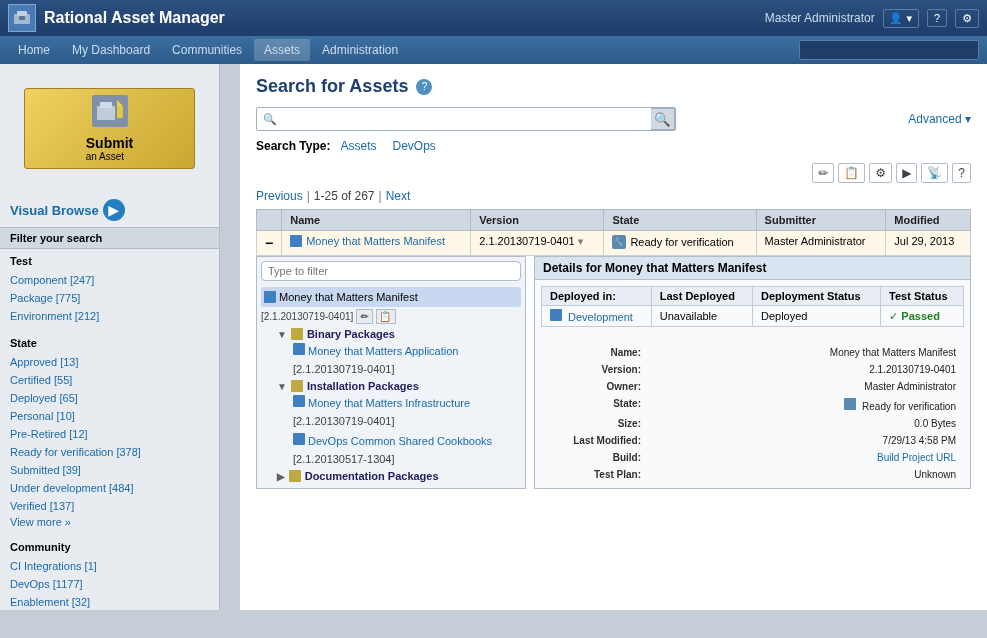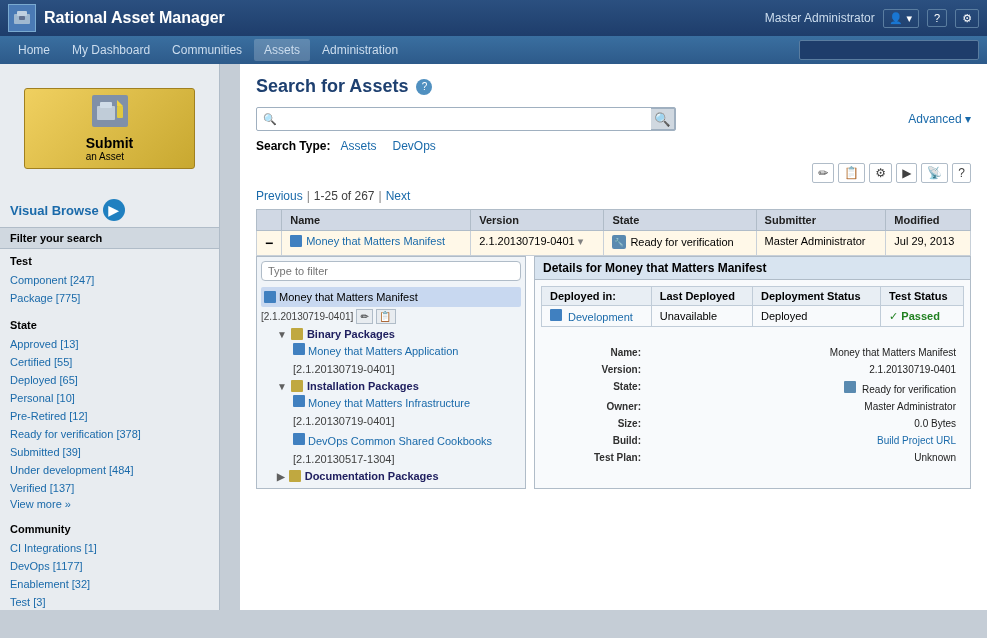--- a/index.html
+++ b/index.html
@@ -456,20 +456,21 @@
       <span class="visual-browse-label">Visual Browse</span>
       <div class="vb-arrow">▶</div>
     </div>
 
     <div class="filter-header">Filter your search</div>
 
     <div class="filter-section">
       <div class="filter-title">Test</div>
       <a class="filter-item">Component [247]</a>
       <a class="filter-item">Package [775]</a>
+      <a class="filter-item">Environment [212]</a>
     </div>
 
     <div class="filter-section">
       <div class="filter-title">State</div>
       <a class="filter-item">Approved [13]</a>
       <a class="filter-item">Certified [55]</a>
       <a class="filter-item">Deployed [65]</a>
       <a class="filter-item">Personal [10]</a>
       <a class="filter-item">Pre-Retired [12]</a>
       <a class="filter-item">Ready for verification [378]</a>
@@ -673,33 +674,37 @@
           <tbody>
               <tr>
             <td>Name:</td>
             <td>Money that Matters Manifest</td>
           </tr>
           <tr>
             <td>Version:</td>
             <td>2.1.20130719-0401</td>
           </tr>
           <tr>
+            <td>Owner:</td>
+            <td>Master Administrator</td>
+          </tr>
+          <tr>
             <td>State:</td>
             <td>
               <span style="display:inline-block;width:12px;height:12px;background:#5a8ab0;border-radius:1px;margin-right:3px;"></span>
               <span>Ready for verification</span>
             </td>
           </tr>
           <tr>
-            <td>Owner:</td>
-            <td>Master Administrator</td>
+            <td>Size:</td>
+            <td>0.0 Bytes</td>
           </tr>
           <tr>
-            <td>Size:</td>
-            <td>0.0 Bytes</td>
+            <td>Last Modified:</td>
+            <td>7/29/13 4:58 PM</td>
           </tr>
           <tr>
             <td>Build:</td>
             <td>
               <a class="meta-link">Build Project URL</a>
             </td>
           </tr>
           <tr>
             <td>Test Plan:</td>
             <td>Unknown</td>

